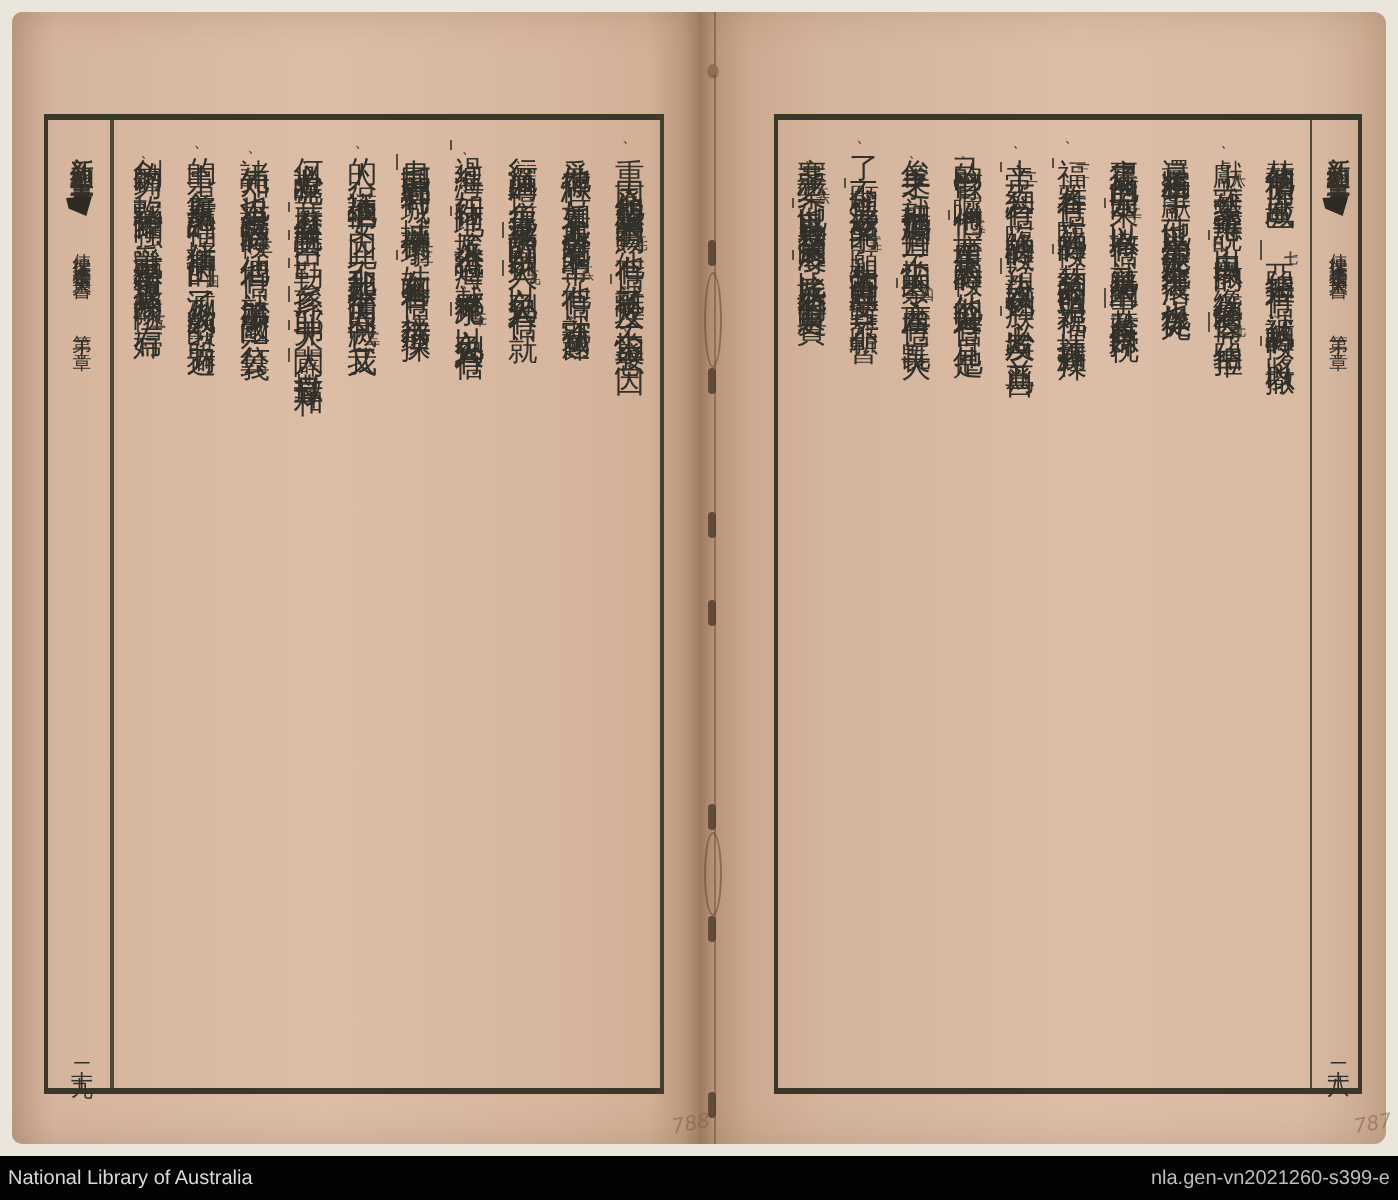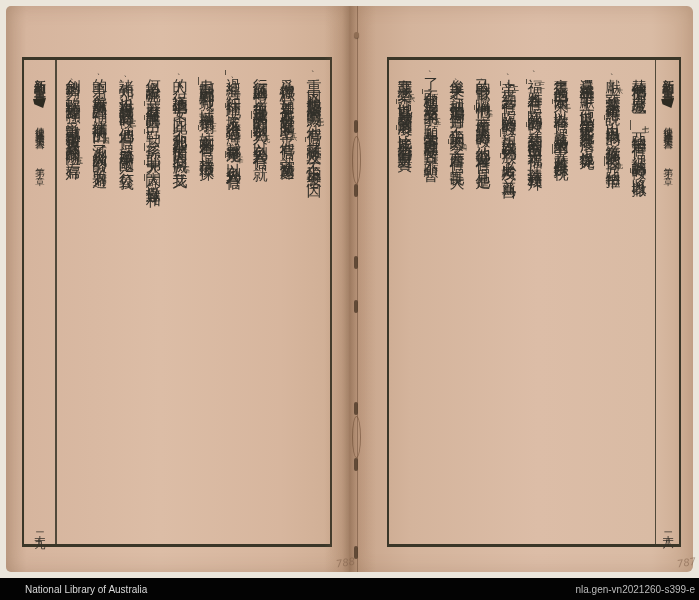--- a/index.html
+++ b/index.html
@@ -42,21 +42,21 @@
   .mpage{writing-mode:vertical-rl;margin-top:auto;margin-bottom:12px;font-size:11px;letter-spacing:3px;}
 
   .pencil{position:absolute;font-family:"DejaVu Sans",sans-serif;font-style:italic;
           font-size:10px;color:rgba(125,95,72,.55);transform:rotate(-10deg);}
   .pencil-left{left:330px;top:551px;}
   .pencil-right{left:671px;top:551px;}
 
   .bar{position:absolute;left:0;bottom:0;width:699px;height:22px;background:#030303;
        display:flex;justify-content:space-between;align-items:center;box-sizing:border-box;
        padding:0 4px;font-family:"Liberation Sans",sans-serif;font-size:10px;}
-  .bar .lib{color:#d9d9d9;margin-left:21px;}
+  .bar .lib{color:#d9d9d9;}
   .bar .id{color:#bdbdbd;}
 </style>
 </head>
 <body>
 
 <div class="scan">
   <div class="book">
 
     <div class="page page-left">
       <div class="frame">

